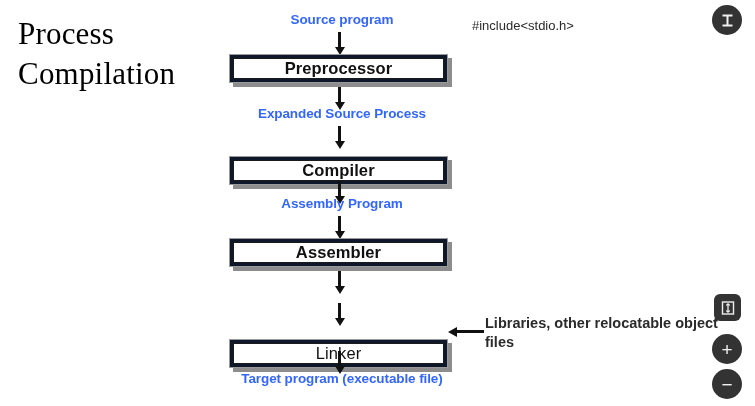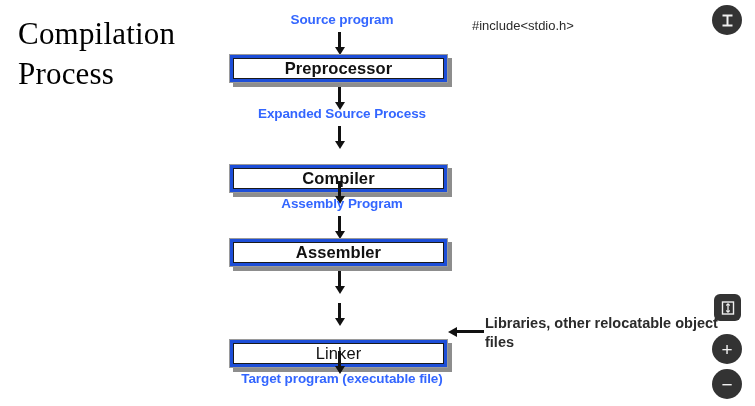--- a/index.html
+++ b/index.html
@@ -73,21 +73,21 @@
     border-right: 5px solid transparent;
     border-top: 8px solid #111111;
   }
 
   
   .pbox {
     position: absolute;
     left: 0px;
     width: 219px;
     height: 29px;
-    background: #1d4ed8;
+    background: #0f172a;
     border: 1px solid #9a9a9a;
     box-sizing: border-box;
     box-shadow: 4px 4px 0 0 #8d8d8d;
   }
   .pbox-inner {
     position: absolute;
     left: 3px;
     top: 3px;
     right: 3px;
     bottom: 3px;
@@ -190,40 +190,40 @@
     font-weight: 300;
     color: #f0f0f0;
   }
 </style>
 </head>
 <body>
 
 <div id="stage">
 
   <div id="title">
+    <div>Process</div>
     <div>Compilation</div>
-    <div>Process</div>
   </div>
 
   <div id="flow">
 
     <div class="edge-label" style="top:12px;">Source program</div>
     <div class="arrow" style="top:32px; height:16px;"></div>
 
     <div class="pbox" style="top:54px;">
       <div class="pbox-inner">
         <span class="pbox-label">Preprocessor</span>
       </div>
     </div>
 
     <div class="arrow" style="top:87px; height:16px;"></div>
     <div class="edge-label" style="top:106px;">Expanded Source Process</div>
     <div class="arrow" style="top:126px; height:16px;"></div>
 
-    <div class="pbox" style="top:164px;">
+    <div class="pbox" style="top:156px;">
       <div class="pbox-inner">
         <span class="pbox-label">Compiler</span>
       </div>
     </div>
 
     <div class="arrow" style="top:181px; height:16px;"></div>
     <div class="edge-label" style="top:196px;">Assembly Program</div>
     <div class="arrow" style="top:216px; height:16px;"></div>
 
     <div class="pbox" style="top:238px;padding-left:46px;">

